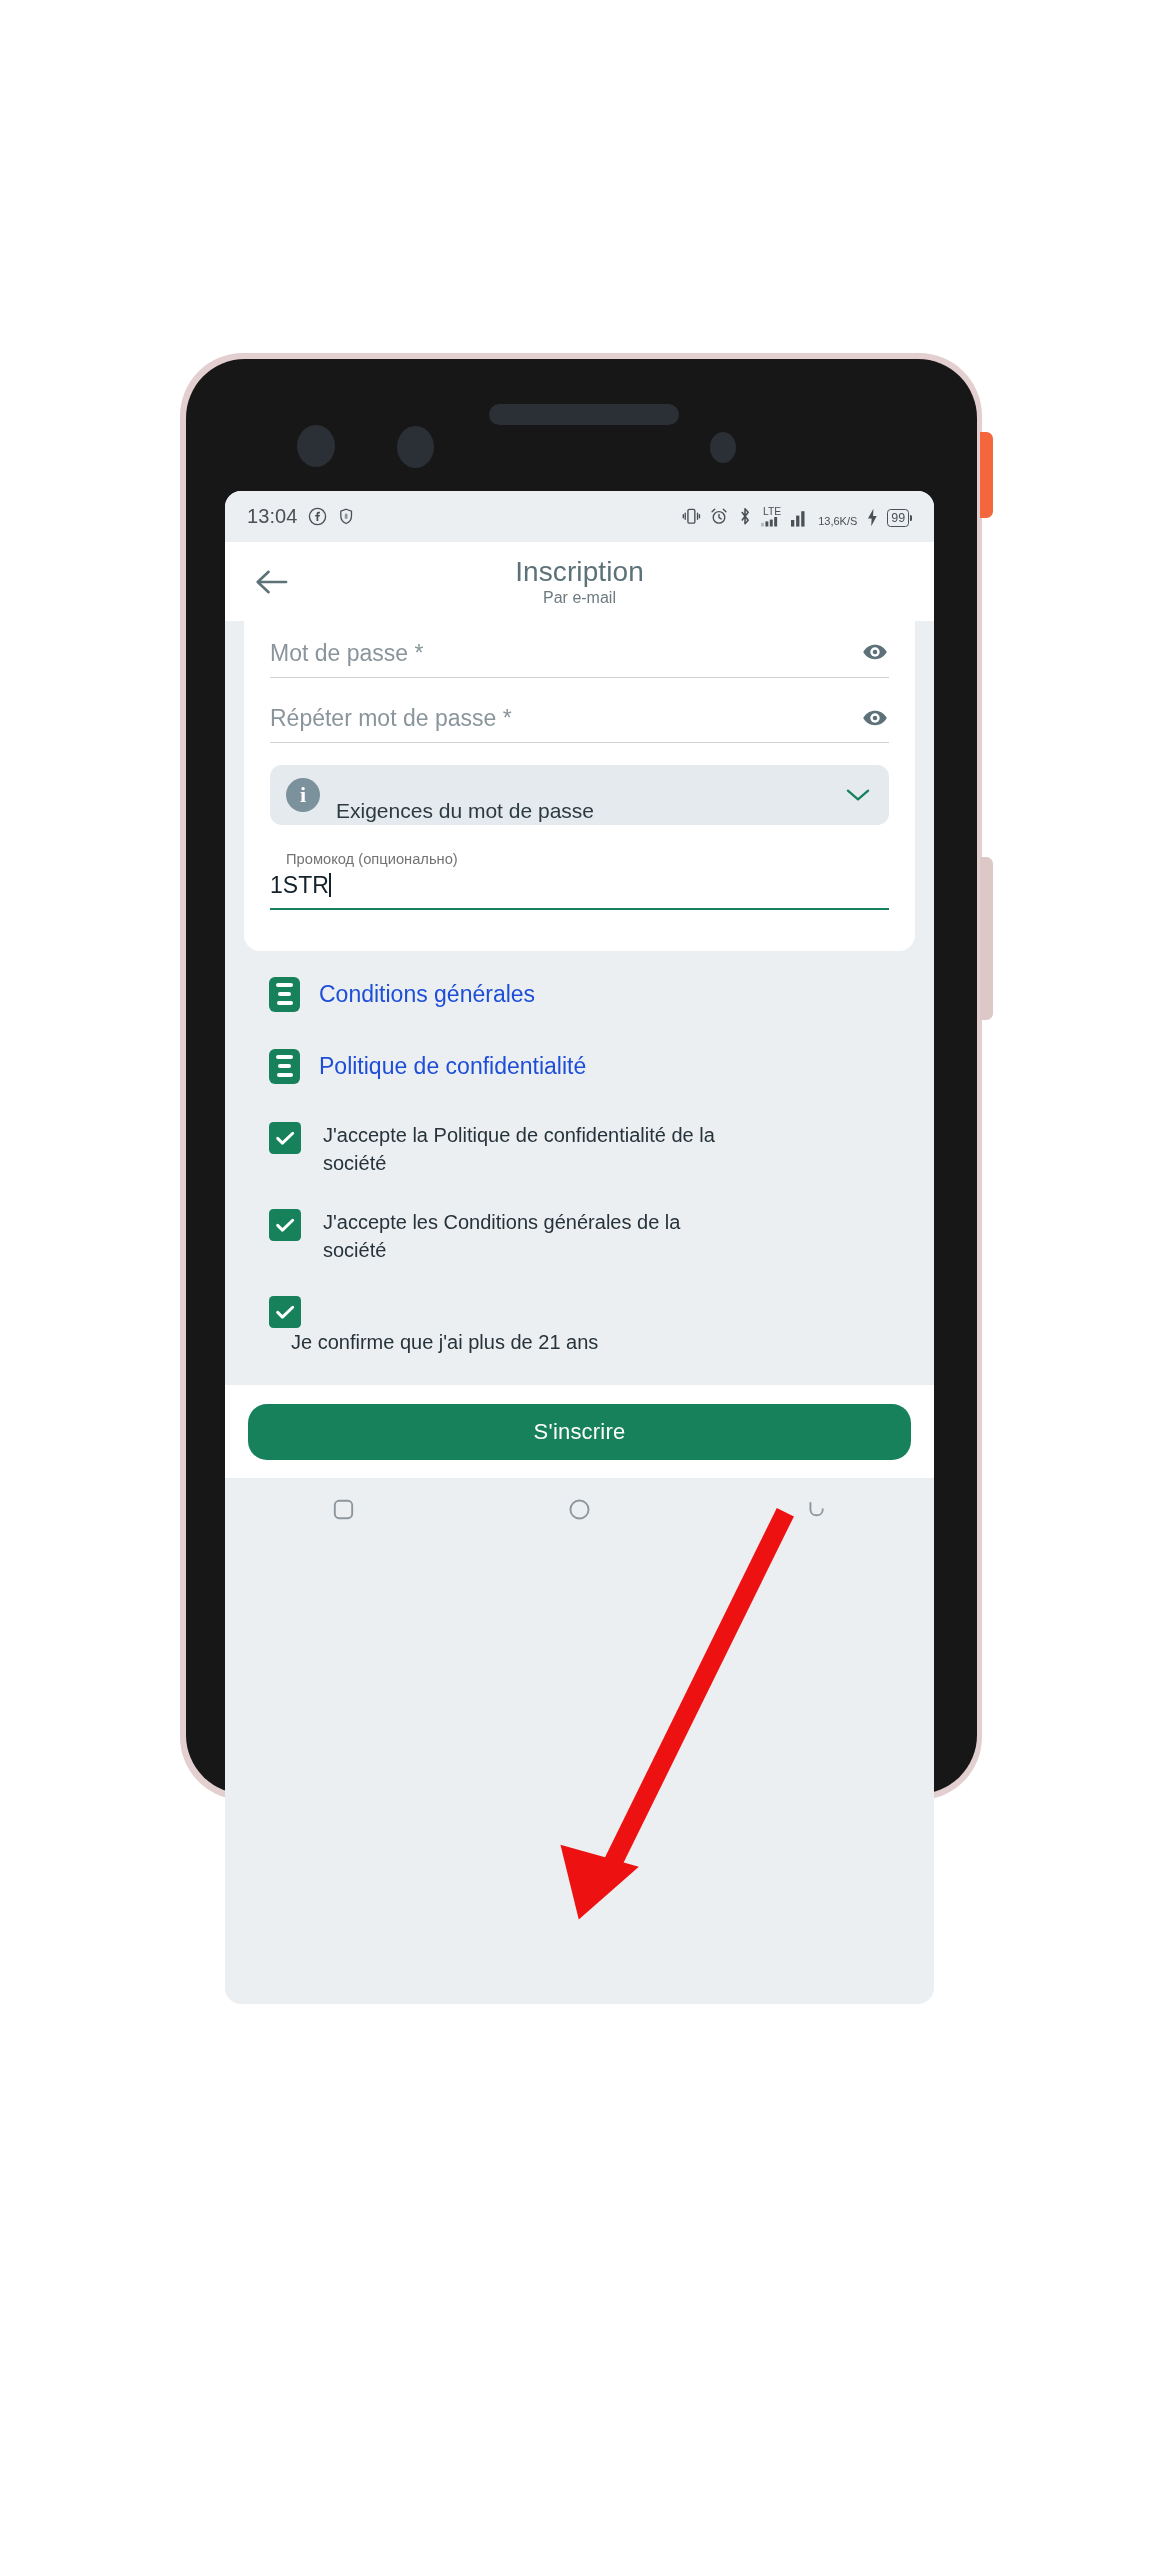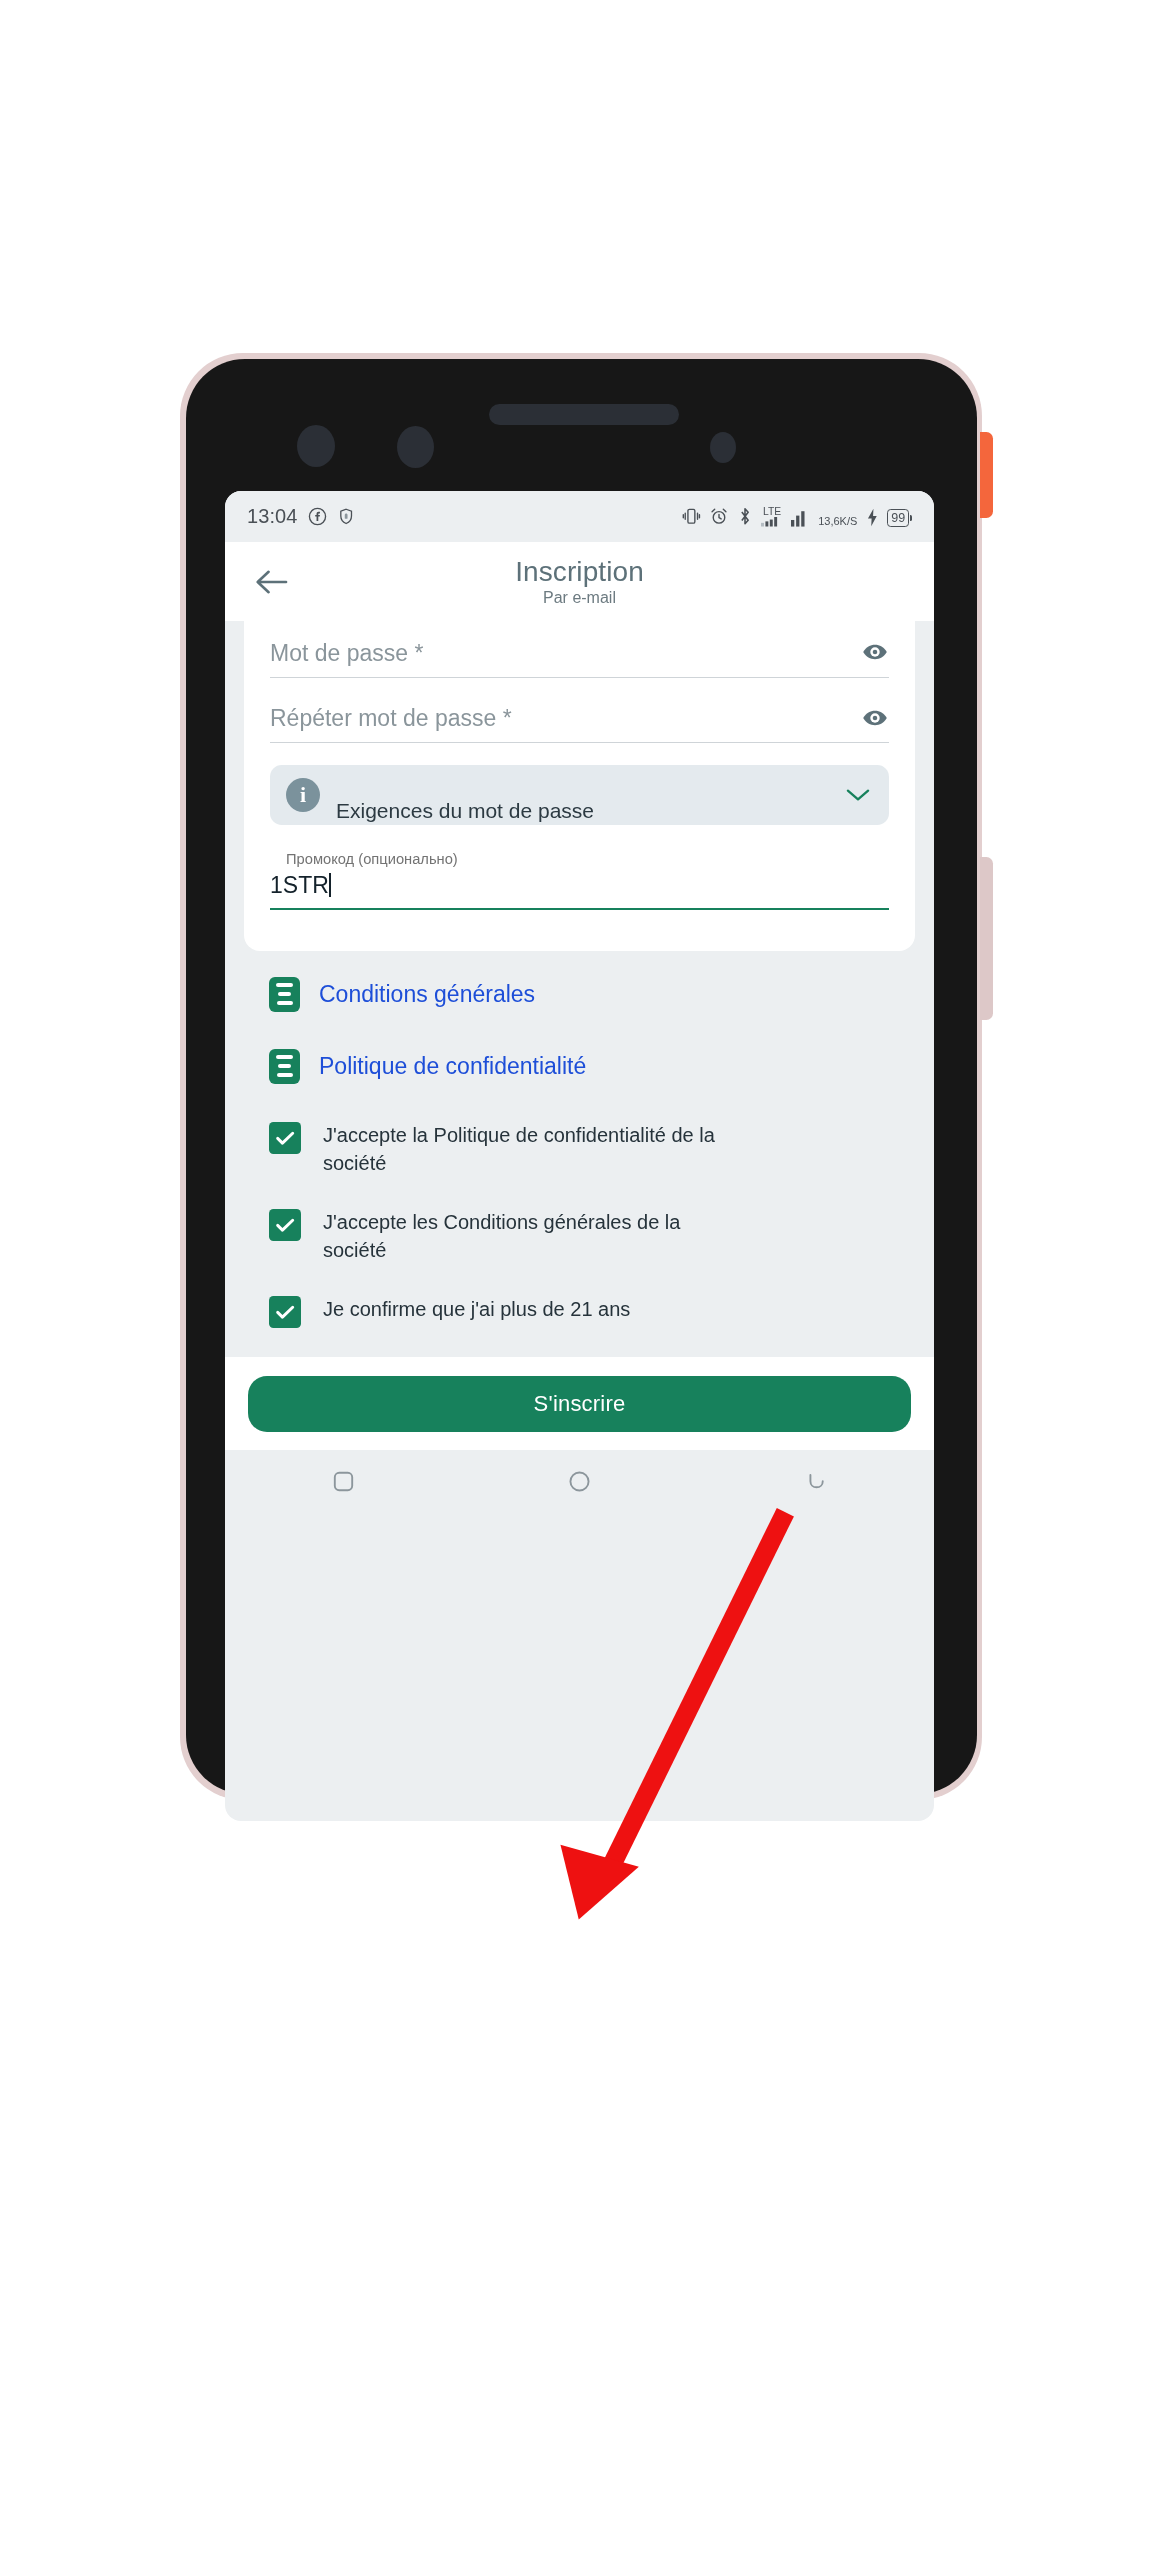--- a/index.html
+++ b/index.html
@@ -63,21 +63,21 @@
     left: 980px; top: 857px;
     width: 13px; height: 163px;
     background: #ddc8c8;
     border-radius: 0 6.6px 6.6px 0;
   }
 
   
   #screen {
     position: absolute;
     left: 225px; top: 491px;
-    width: 709px; height: 1330px;
+    width: 709px; height: 1513px;
     background: #eceff1;
     border-radius: 16px;
     overflow: hidden;
   }
 
   
   #status-bar {
     height: 51px;
     background: #eceff1;
     display: flex;
@@ -421,21 +421,21 @@
 
     <div class="checkbox-row">
       <span class="checkbox">
         <svg viewBox="0 0 30 30">
             <path d="M5 15.5l6.5 6.5L25.5 8.5" fill="none" stroke="#ffffff" stroke-width="4" stroke-linecap="round" stroke-linejoin="round"></path>
           </svg>
       </span>
       <span class="checkbox-label">J'accepte les Conditions générales de la société</span>
     </div>
 
-    <div class="checkbox-row" style="margin-bottom:22px;">
+    <div class="checkbox-row" style="margin-bottom:22px;flex-direction:column;">
       <span class="checkbox">
         <svg viewBox="0 0 30 30">
             <path d="M5 15.5l6.5 6.5L25.5 8.5" fill="none" stroke="#ffffff" stroke-width="4" stroke-linecap="round" stroke-linejoin="round"></path>
           </svg>
       </span>
       <span class="checkbox-label">Je confirme que j'ai plus de 21 ans</span>
     </div>
   </div>
 
   <div id="submit-bar">

